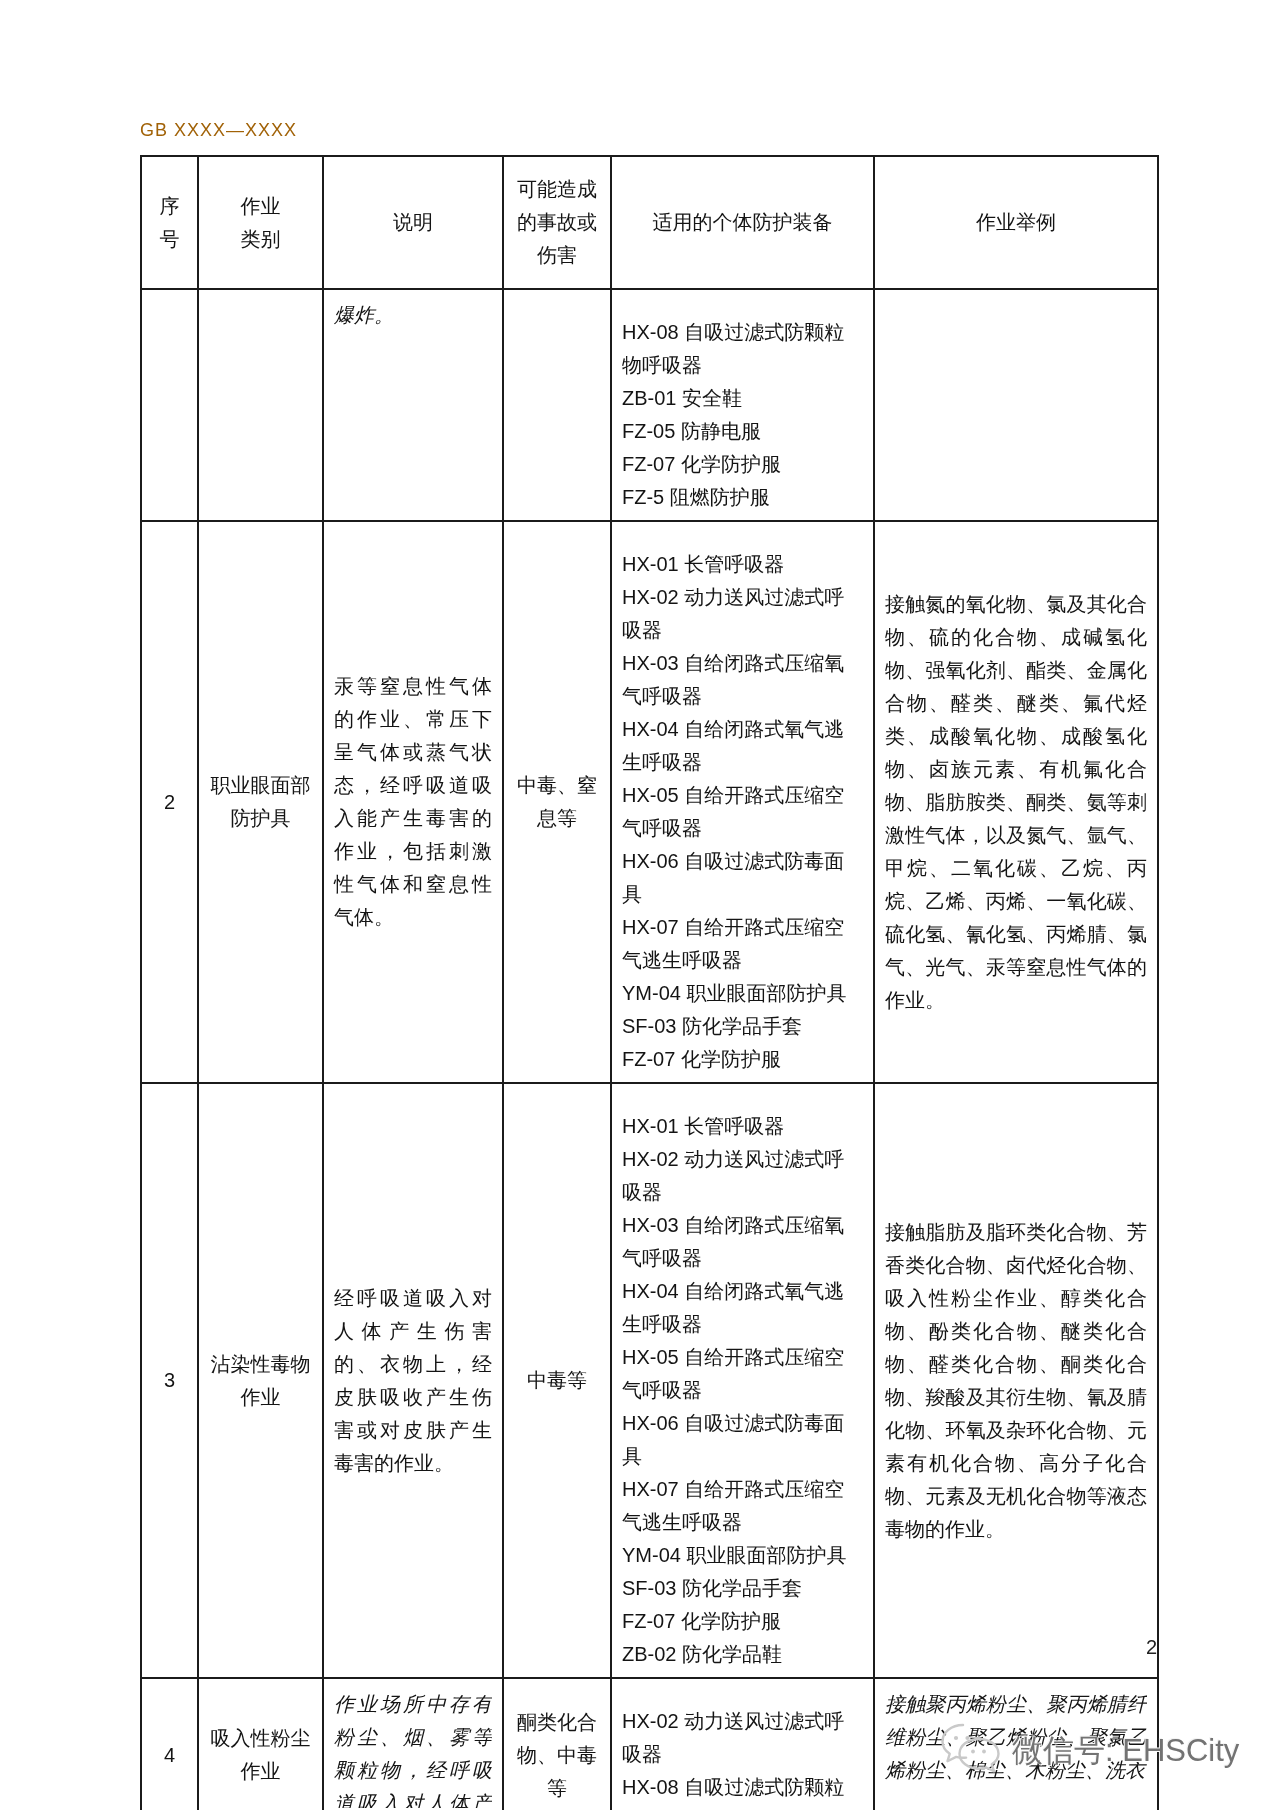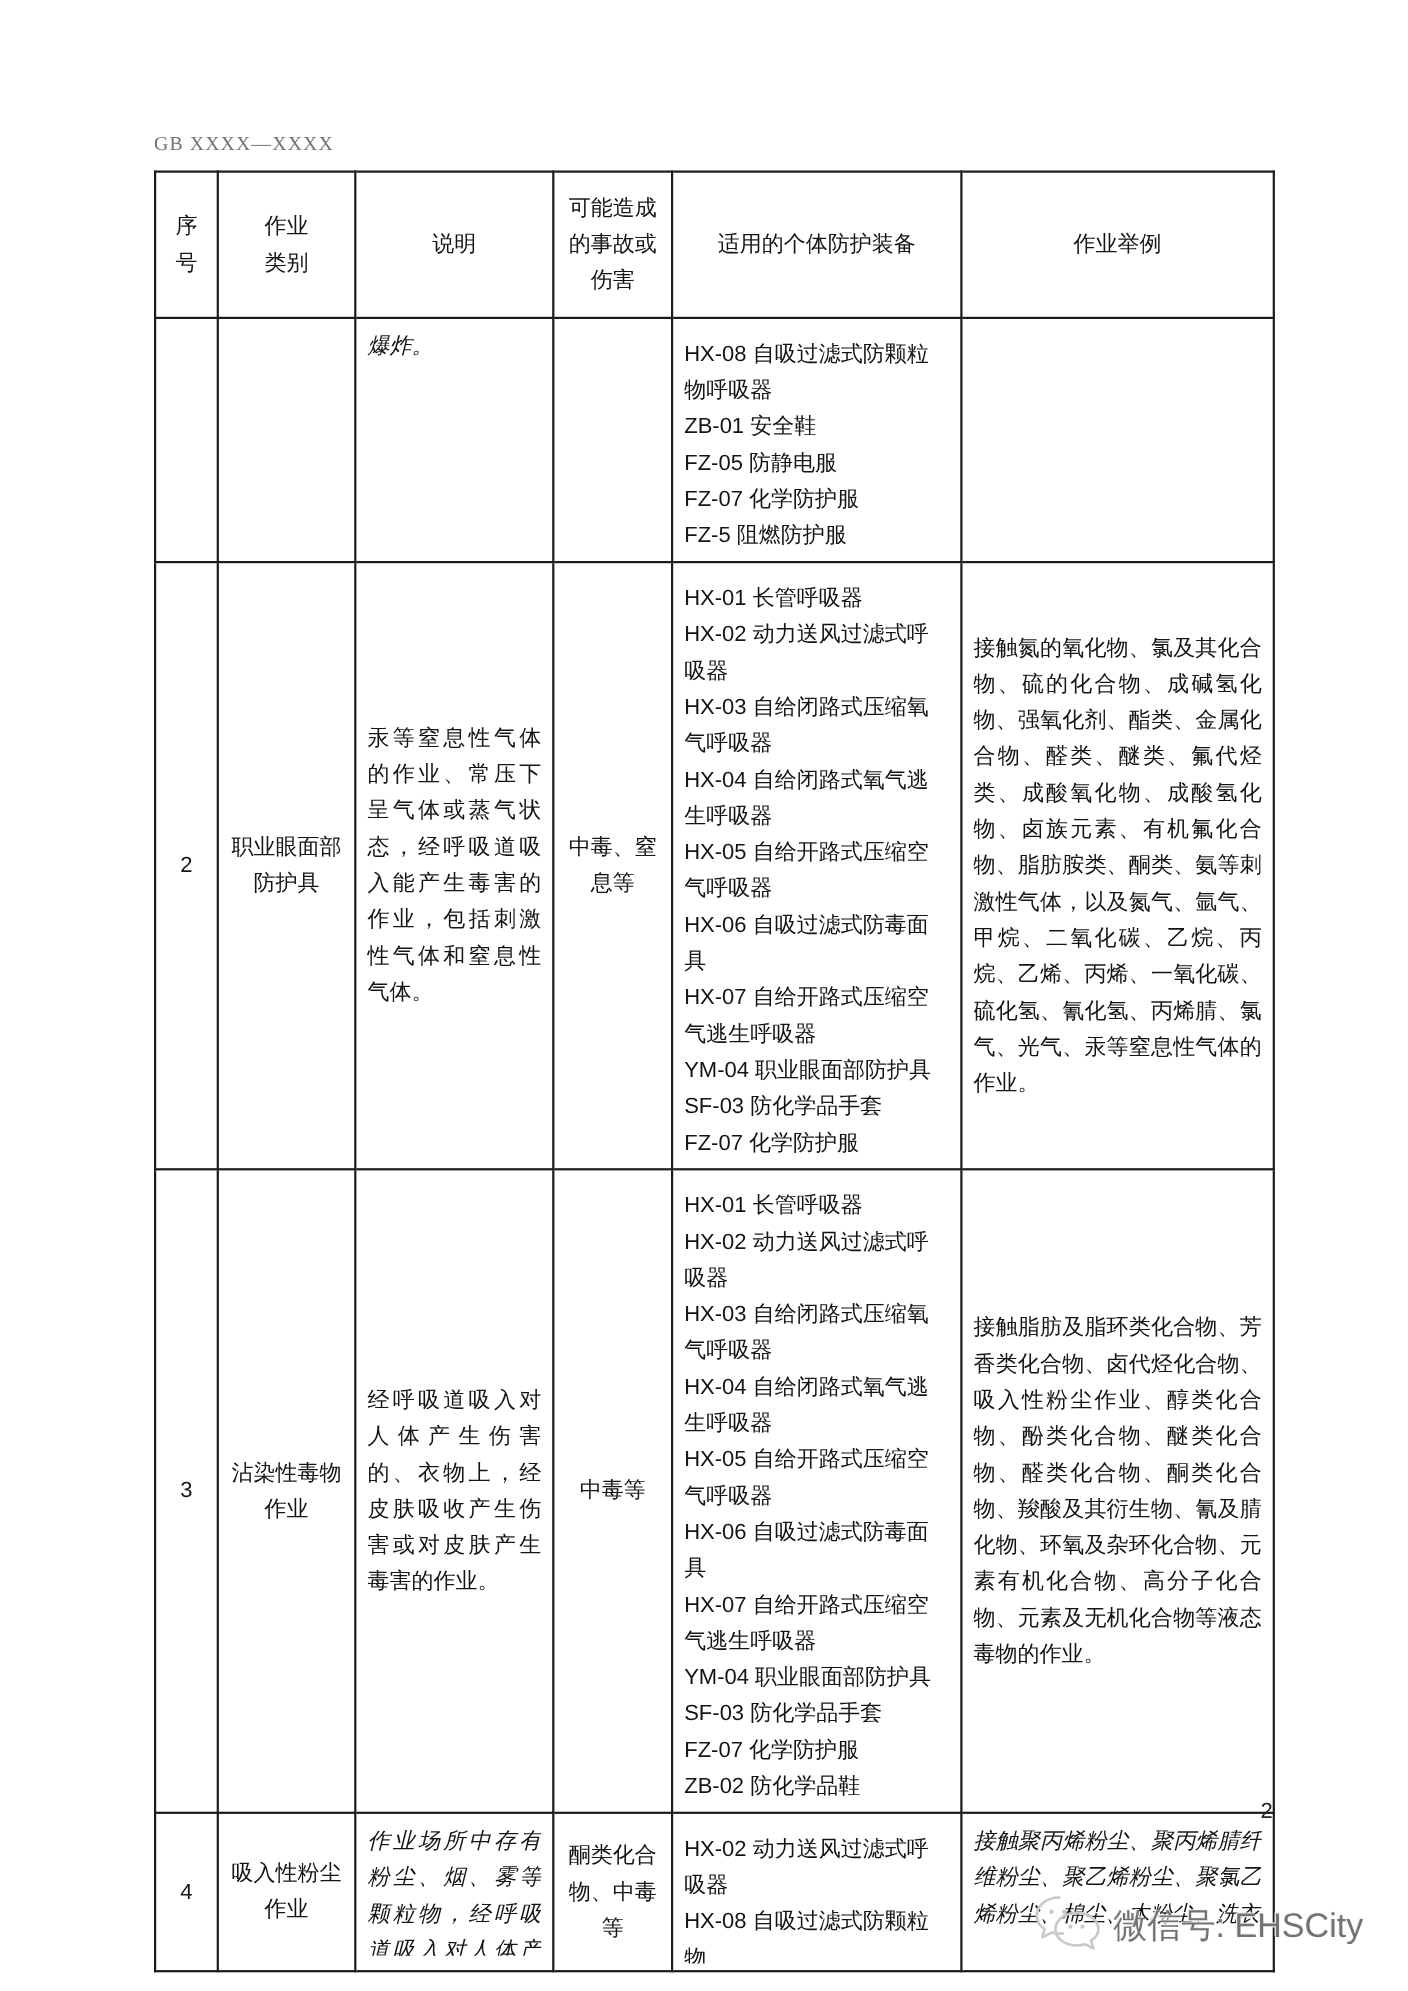--- a/index.html
+++ b/index.html
@@ -3,22 +3,22 @@
 <meta charset="utf-8">
 <style>
   html,body{margin:0;padding:0;}
   body{
     width:1280px;height:1810px;position:relative;overflow:hidden;
     background:#ffffff;color:#141414;
     font-family:"Liberation Sans", sans-serif;
   }
   .doc-code{
     position:absolute;left:140px;top:120px;
-    font-family:Liberation Serif, serif;
-    font-size:18px;color:#737373;letter-spacing:1px;
+    font-family:Liberation Sans, sans-serif;
+    font-size:18px;color:#a16207;letter-spacing:1px;
   }
   table.ppe-table{
     position:absolute;left:140px;top:155px;
     width:1017px;table-layout:fixed;border-collapse:collapse;
     background:#fff;
   }
   th,td{
     border:2px solid #1b1b1b;
     font-size:20px;line-height:33px;font-weight:normal;
     padding:6px 10px;vertical-align:middle;box-sizing:border-box;
@@ -26,21 +26,21 @@
   }
   thead tr{height:133px;}
   tr.r1{height:194px;}
   tr.r2{height:503px;}
   tr.r3{height:538px;}
   tr.r4{height:135px;}
   th{text-align:center;vertical-align:middle;}
   .pre{white-space:pre-line;}
   .c-seq,.c-cat,.c-haz{text-align:center;}
   .c-desc,.c-ex{text-align:justify;text-justify:inter-character;}
-  .c-ppe{text-align:left;vertical-align:top;padding-top:16px;}
+  .c-ppe{text-align:left;vertical-align:top;padding-top:26px;}
   .top{vertical-align:top;padding-top:9px;font-style:italic;}
   .ppe-line{margin:0;}
   .clip{display:block;max-height:120px;overflow:hidden;}
   .page-number{
     position:absolute;left:0;top:1636px;width:1157px;
     text-align:right;font-size:20px;color:#222;
   }
   .watermark{
     position:absolute;left:938px;top:1722px;
     display:flex;align-items:center;gap:10px;

